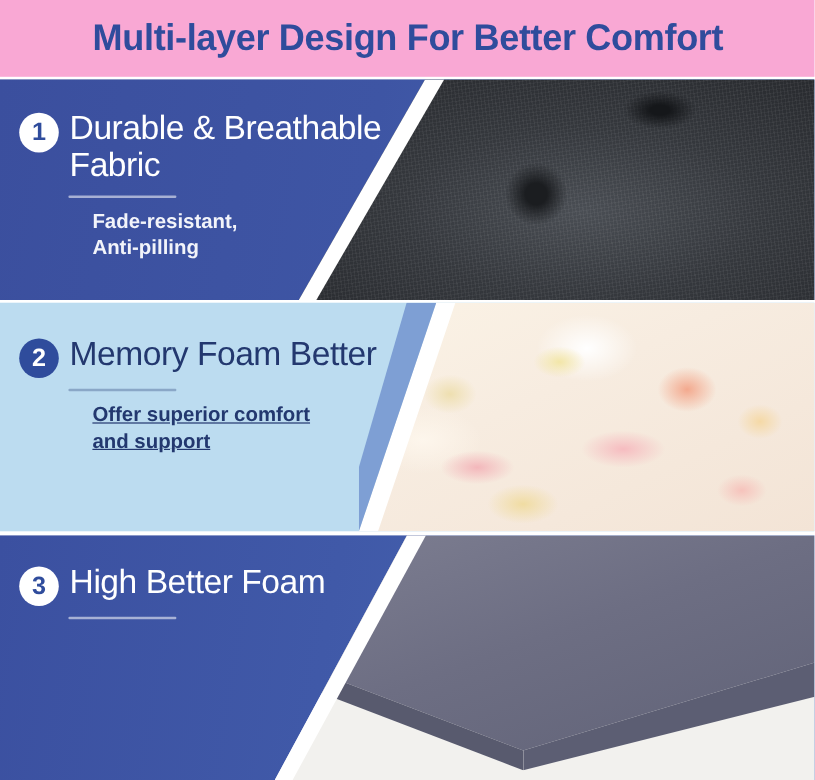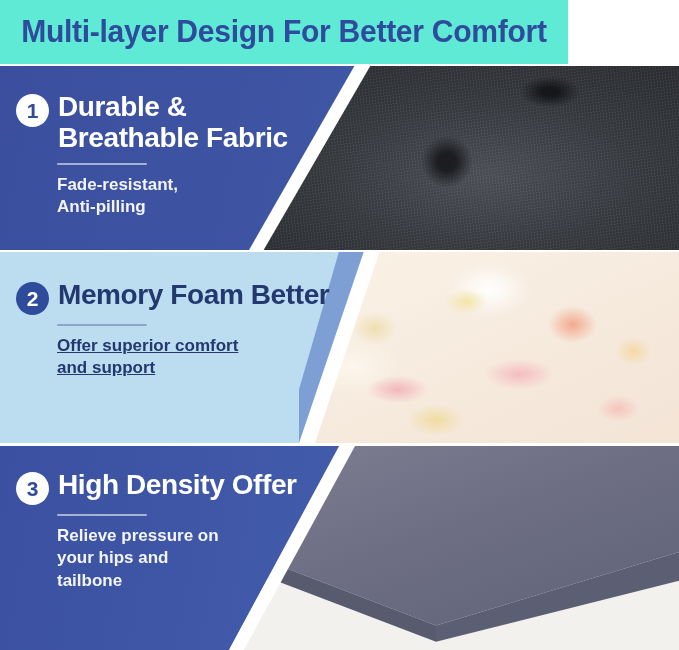--- a/index.html
+++ b/index.html
@@ -21,26 +21,26 @@
     height: 650px;
     background: #ffffff;
     overflow: hidden;
   }
 
   
   .title-bar {
     position: absolute;
     left: 0;
     top: 0;
-    width: 568px;
+    width: 679px;
     height: 64px;
     display: flex;
     align-items: center;
     justify-content: center;
-    background: #5eead4;
+    background: #f9a8d4;
   }
   .title-text {
     font-size: 31px;
     font-weight: 700;
     color: #2f4c9c;
     letter-spacing: -0.3px;
     white-space: nowrap;
     font-family: "Liberation Sans", sans-serif;
     transform: scaleX(0.97);
   }
@@ -196,21 +196,21 @@
     background: #ffffff;
     color: #2f4c9c;
   }
   .num-dark {
     background: #2f4c9c;
     color: #ffffff;
   }
 
   .heading {
     font-size: 28px;
-    font-weight: 700;
+    font-weight: 400;
     line-height: 1.1;
     letter-spacing: -0.4px;
     margin: 0;
     font-family: "Liberation Sans", sans-serif;
   }
   .heading-light { color: #ffffff; }
   .heading-dark  { color: #23386f; }
 
   .divider {
     height: 2px;
@@ -218,21 +218,21 @@
     margin: 9px 0 9px 41px;
     border-radius: 1px;
   }
   .divider-light { background: rgba(255,255,255,0.55); }
   .divider-dark  { background: rgba(35,56,111,0.32); }
 
   .subtext {
     font-size: 17px;
     font-weight: 700;
     line-height: 1.32;
-    margin: 0 0 0 41px;
+    margin: 0 0 0 61px;
     white-space: pre-line;
     font-family: "Liberation Sans", sans-serif;
   }
   .subtext-light { color: #f2f4fa; }
   .subtext-dark  { color: #23386f; text-decoration: underline; }
 </style>
 </head>
 <body>
 
 <div class="infographic">
@@ -279,22 +279,19 @@
     <div class="photo photo-3">
       <div class="foam-top"></div>
       <div class="foam-side-left"></div>
       <div class="foam-side-right"></div>
     </div>
     <div class="photo-3-border"></div>
 
     <div class="content">
       <div class="head-row">
         <div class="num-circle num-light">3</div>
-        <div class="heading heading-light">High Density Offer</div>
+        <div class="heading heading-light">High Better Foam</div>
       </div>
       <div class="divider divider-light"></div>
-      <div class="subtext subtext-light">Relieve pressure on
-your hips and
-tailbone</div>
     </div>
   </div>
 
 </div>
 
 </body></html>

